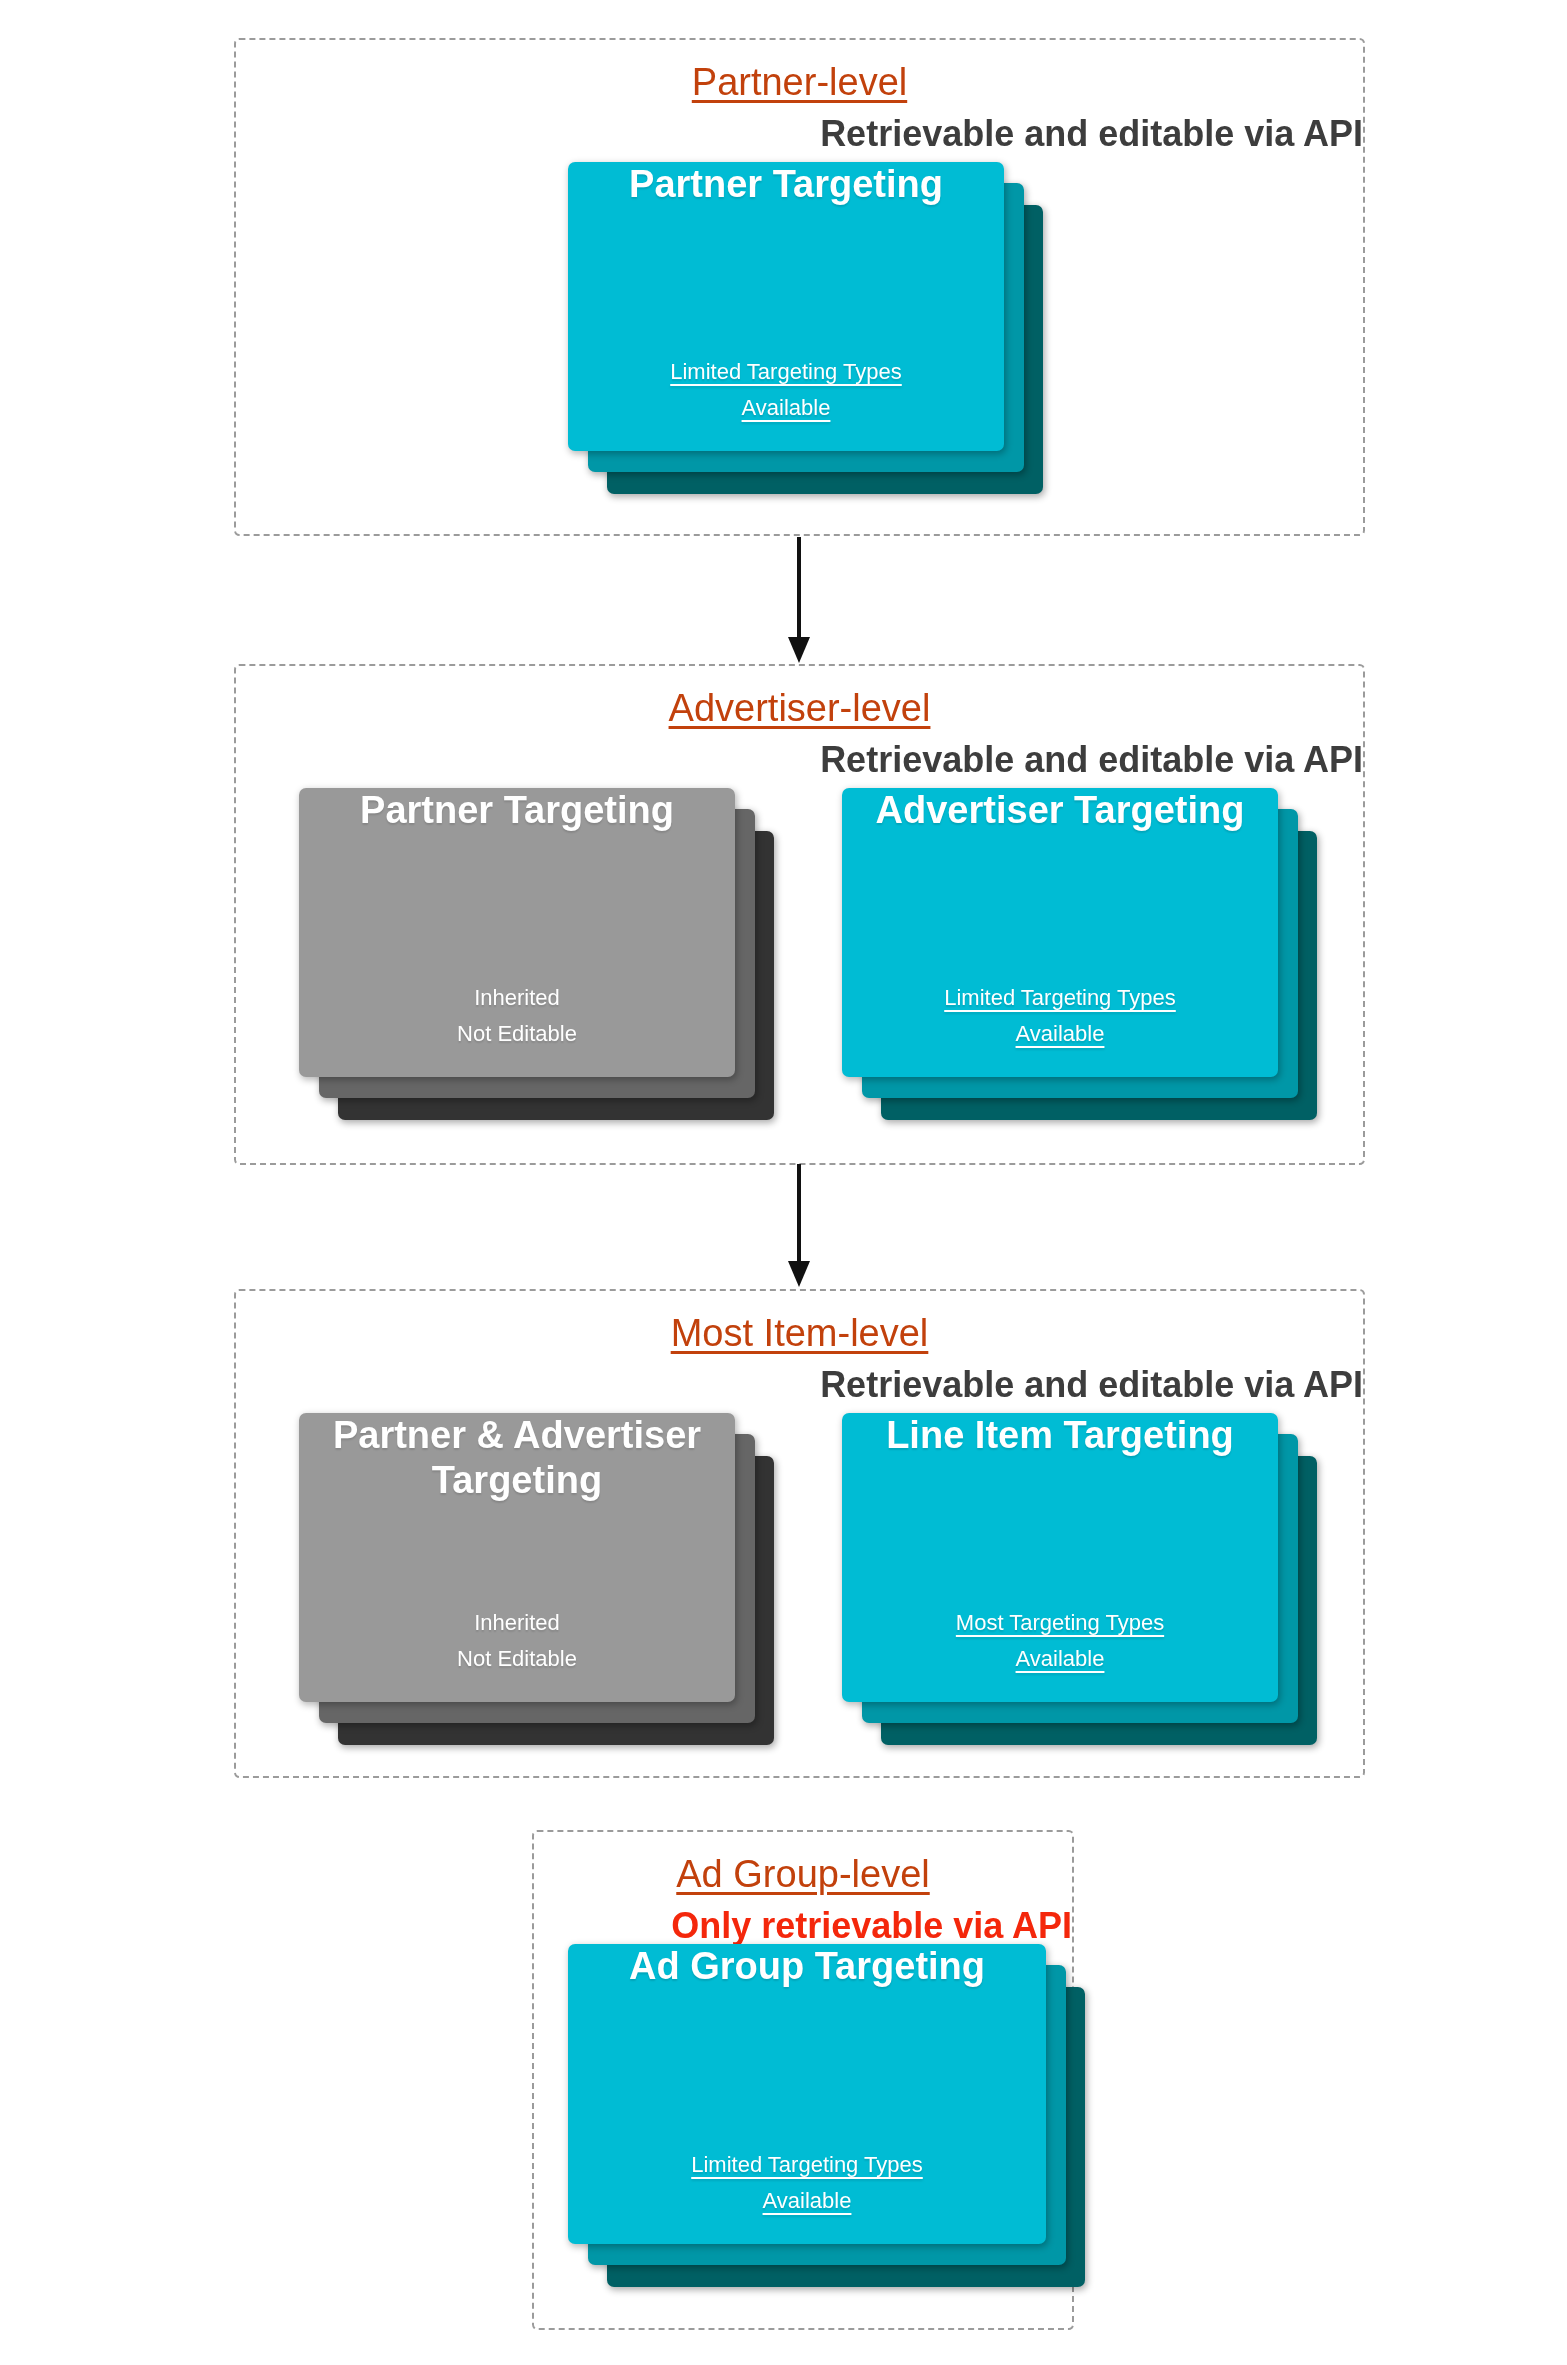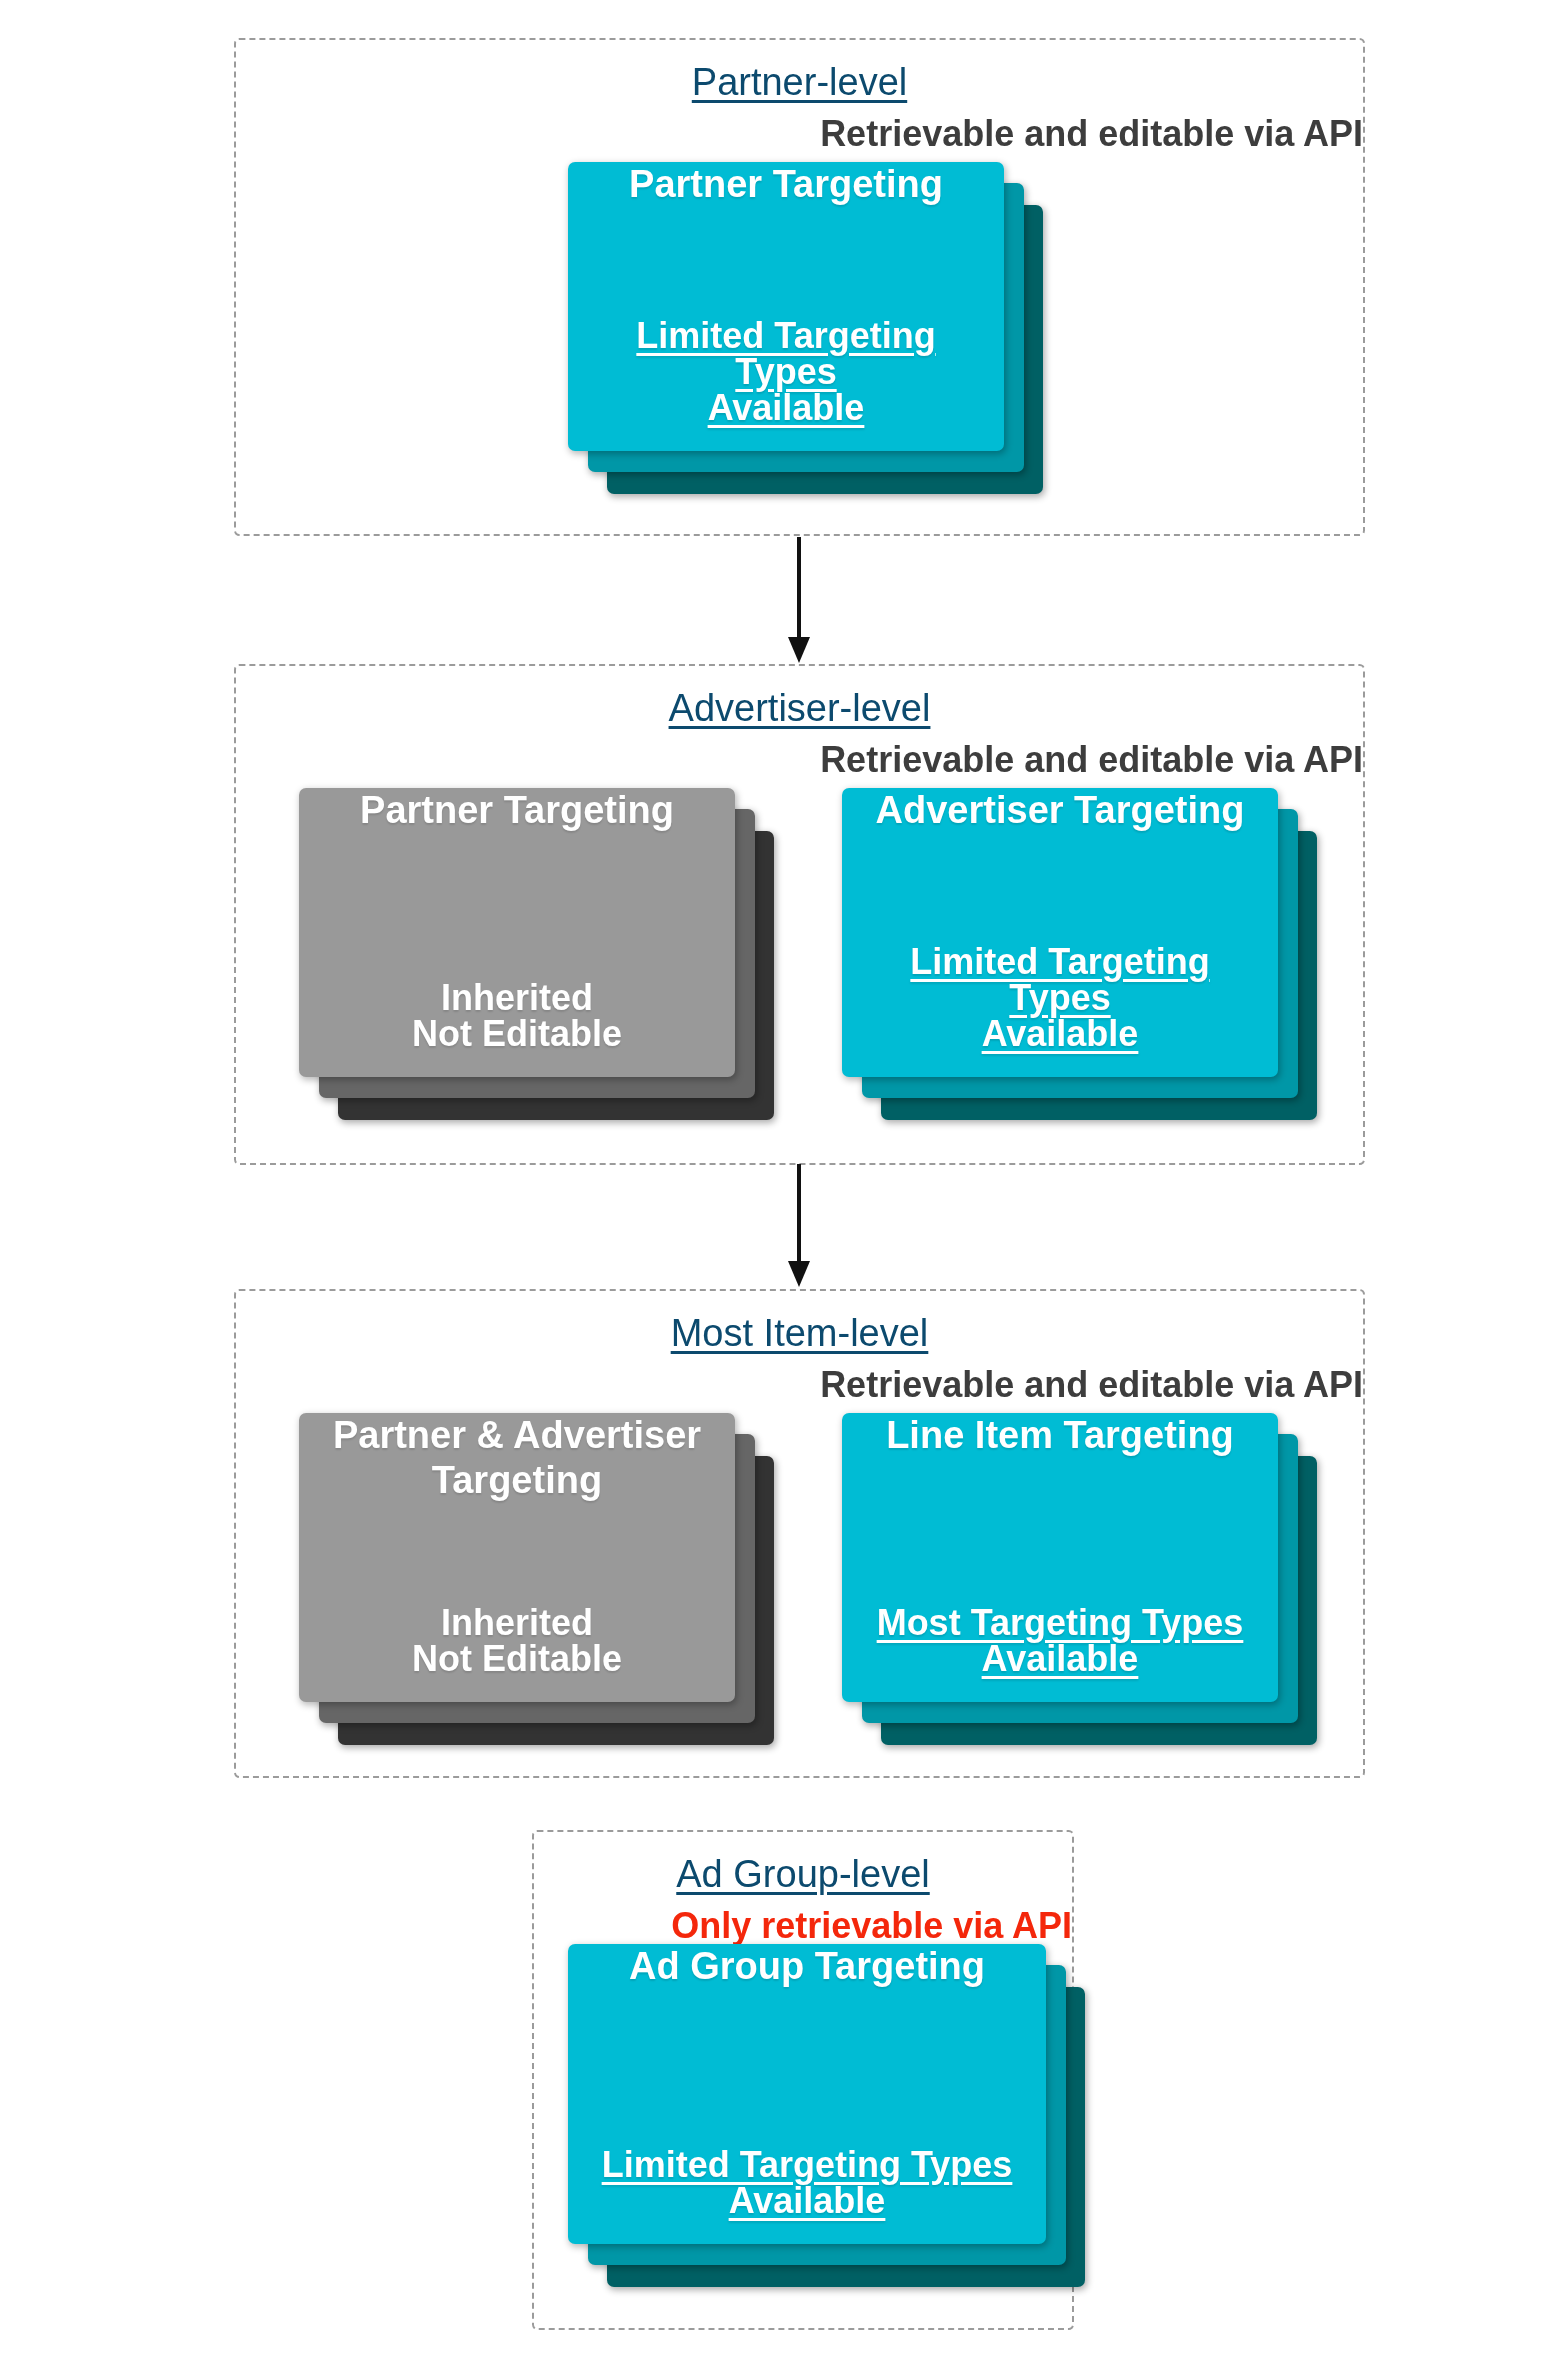--- a/index.html
+++ b/index.html
@@ -7,21 +7,21 @@
   .page { position:relative; width:1567px; height:2366px; background:#ffffff; overflow:hidden; }
 
   
   .level-box { position:absolute; box-sizing:border-box; border:2.7px dashed #9b9b9b; border-radius:5.4px; background:#ffffff; }
   #box-partner    { left:234px; top:38px;   width:1131px; height:498px; }
   #box-advertiser { left:234px; top:664px;  width:1131px; height:501px; }
   #box-lineitem   { left:234px; top:1289px; width:1131px; height:489px; }
   #box-adgroup    { left:532px; top:1830px; width:542px;  height:500px; }
 
   .level-heading { text-align:center; margin-top:19.6px; }
-  .level-title { display:inline-block; font-size:38px; line-height:45px; font-weight:400; color:#0c4a6e;
+  .level-title { display:inline-block; font-size:38px; line-height:45px; font-weight:400; color:#c2410c;
                  text-decoration:underline; text-underline-offset:4.5px; }
   .level-subtitle { font-size:36px; line-height:41px; font-weight:700; color:#3d3d3d; margin-top:8px;text-align:right; }
   .level-subtitle.red { color:#f4270b; }
 
   
   .card-stack { position:absolute; width:436px; height:289px; }
   #box-adgroup .card-stack { width:438px; height:300px;padding-left:40px; }
   .card-stack .layer { position:absolute; width:100%; height:100%; border-radius:7.1px;
                        box-shadow:1.8px 2.7px 7.1px rgba(0,0,0,0.32); }
   .layer.l2 { left:19.6px; top:21.4px; }
@@ -33,21 +33,21 @@
           text-shadow:0 1.8px 1.8px rgba(0,0,0,0.12); }
 
   .cyan .card { background:#00bcd4; }
   .cyan .l2   { background:#0097a7; }
   .cyan .l3   { background:#006064; }
   .gray .card { background:#999999; }
   .gray .l2   { background:#666666; }
   .gray .l3   { background:#333333; }
 
   .card-title { font-weight:700; font-size:38px; line-height:45px; }
-  .card-sub   { font-weight:700; font-size:36px; line-height:36px; }
+  .card-sub   { font-weight:400; font-size:22px; line-height:36px; }
   .card-sub .line { display:block; }
   .cyan .card-sub .line { text-decoration:underline; text-underline-offset:4.5px; }
 
   
   #box-partner .card-stack.pos-center { left:332px; top:122px; }
   .card-stack.pos-left  { left:63px;  top:122px; }
   .card-stack.pos-right { left:606px; top:122px;border-radius:17px; }
   #box-adgroup .card-stack.pos-center { left:34px; top:112px; }
 
   

